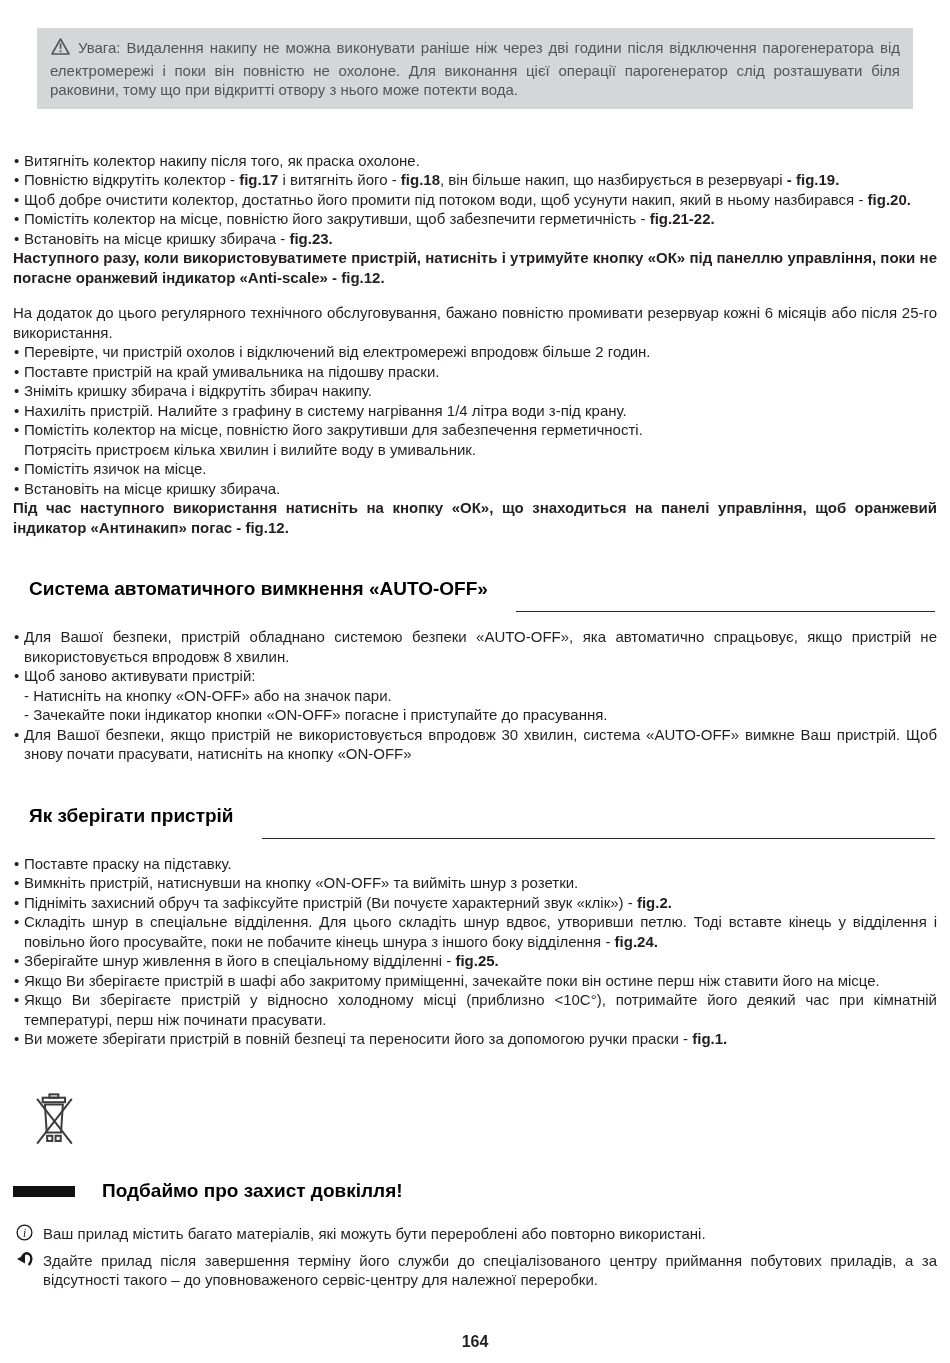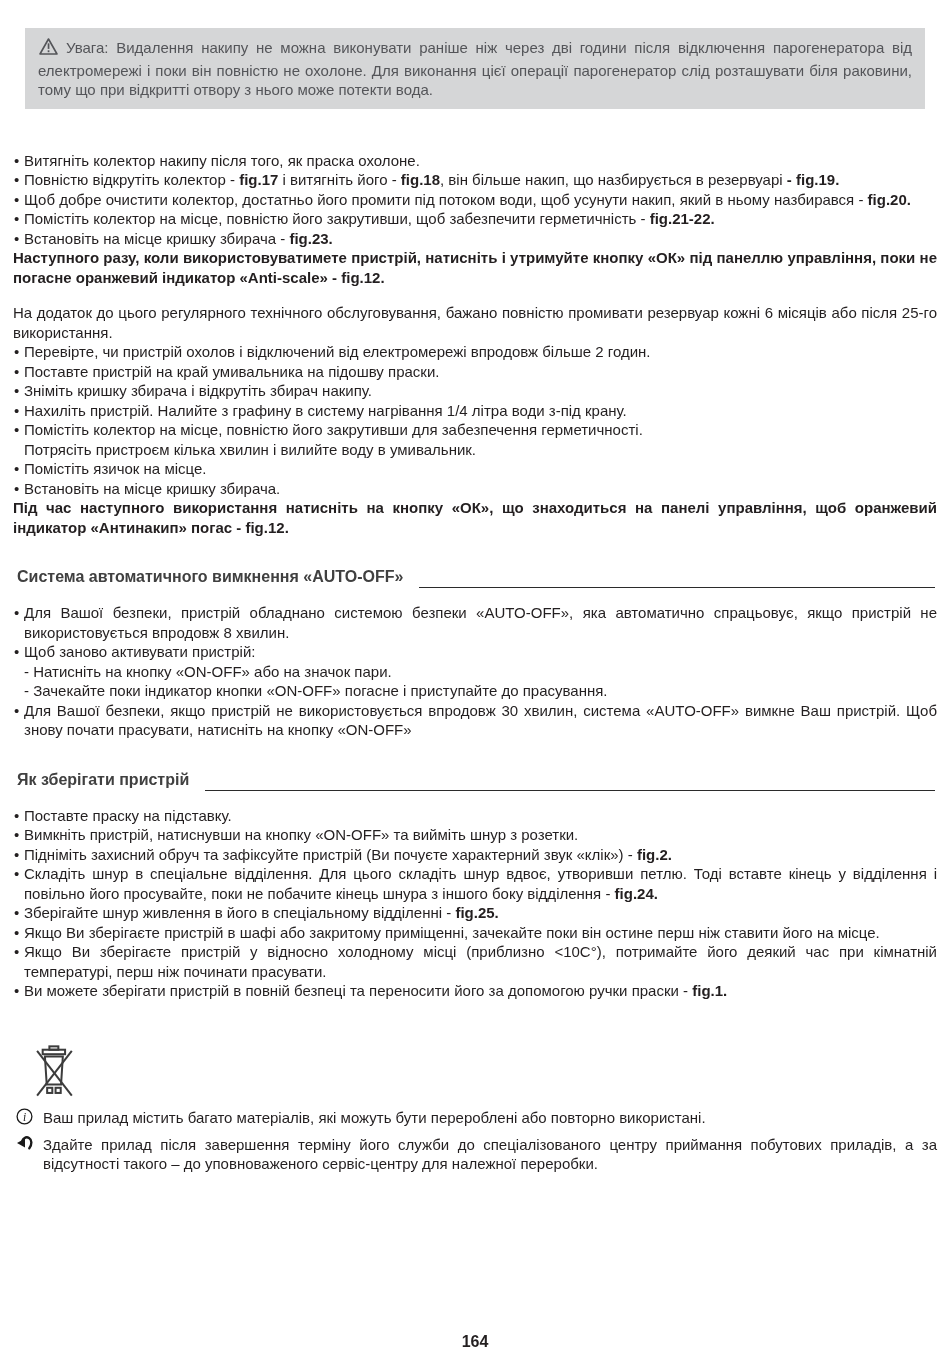--- a/index.html
+++ b/index.html
@@ -6,42 +6,42 @@
   body{
     width:950px;height:1363px;overflow:hidden;position:relative;
     background:#ffffff;color:#231f20;
     font-family:"Liberation Sans",sans-serif;
     font-size:15px;line-height:19.5px;
   }
   .page{padding:28px 13px 0 13px;box-sizing:border-box;}
 
   
   .warning{
-    margin:0 12px;background:#d5d6d7;color:#545559;
+    margin:0 24px;background:#d5d6d7;color:#545559;
     padding:9px 13px;text-align:justify;
   }
   .warn-icon{display:inline-block;vertical-align:-3px;margin-right:7px;}
 
   
   .list{margin:0;}
   .li{position:relative;padding-left:11px;text-align:justify;}
   .li::before{content:"\2022";position:absolute;left:1px;}
   .li.nb::before{content:none;}
   .b{font-weight:bold;margin-top:44px;}
 
   .note{margin:0;font-weight:bold;text-align:justify;}
   .para{margin:0;text-align:justify;}
 
   .mt-list1{margin-top:42px;}
   .mt-intro{margin-top:16px;}
 
   
   .heading-row{display:flex;align-items:flex-end;margin:24px 0 10px 0;}
   .heading{
-    margin:4px;font-size:16px;line-height:24px;font-weight:bold;color:#404040;
+    margin:16px;font-size:19px;line-height:24px;font-weight:bold;color:#000000;
     white-space:nowrap;
   }
   .rule{flex:1;height:1px;background:#2b2b2b;margin:0 2px 5px 12px;}
 
   
   .env{margin-top:42px;}
   .weee{margin-left:20px;}
   .env-head{display:flex;align-items:center;gap:11px;margin-top:12px;}
   .bar{width:62px;height:11px;background:#111111;}
   .env-item{display:flex;margin-top:5px;}
@@ -120,20 +120,24 @@
       <svg width="44" height="56" viewBox="0 0 38 50" fill="none" stroke="#3c3c3c" stroke-width="1.8">
         <rect x="14" y="3" width="8" height="3"></rect>
         <rect x="8" y="6" width="20" height="4"></rect>
         <path d="M10 12 h16 l-1.6 25 h-12.8 Z"></path>
         <rect x="12" y="40" width="4.6" height="4.6"></rect>
         <rect x="19.5" y="40" width="4.6" height="4.6"></rect>
         <line x1="3" y1="7" x2="34" y2="47"></line>
         <line x1="34" y1="7" x2="3" y2="47"></line>
       </svg>
     </div>
+    <div class="env-head">
+      <div class="bar"></div>
+      <h2 class="heading">Подбаймо про захист довкілля!</h2>
+    </div>
     <div class="env-item">
       <span class="env-icon"><svg width="17" height="17" viewBox="0 0 17 17">
             <circle cx="8.5" cy="8.5" r="7.4" fill="none" stroke="#1a1a1a" stroke-width="1.3"></circle>
             <text x="8.5" y="12.6" font-size="11.5" font-family="Liberation Serif, serif" font-style="italic" text-anchor="middle" fill="#1a1a1a">i</text>
           </svg></span>
       <span class="env-text">Ваш прилад містить багато матеріалів, які можуть бути перероблені або повторно використані.</span>
     </div>
     <div class="env-item">
       <span class="env-icon"><svg width="19" height="16" viewBox="0 0 19 16">
             <path d="M6 8 C6 3.5, 10 1.2, 13 3 C16 4.8, 16.2 9.5, 13.3 13.2" fill="none" stroke="#1a1a1a" stroke-width="2.4" stroke-linecap="round"></path>

